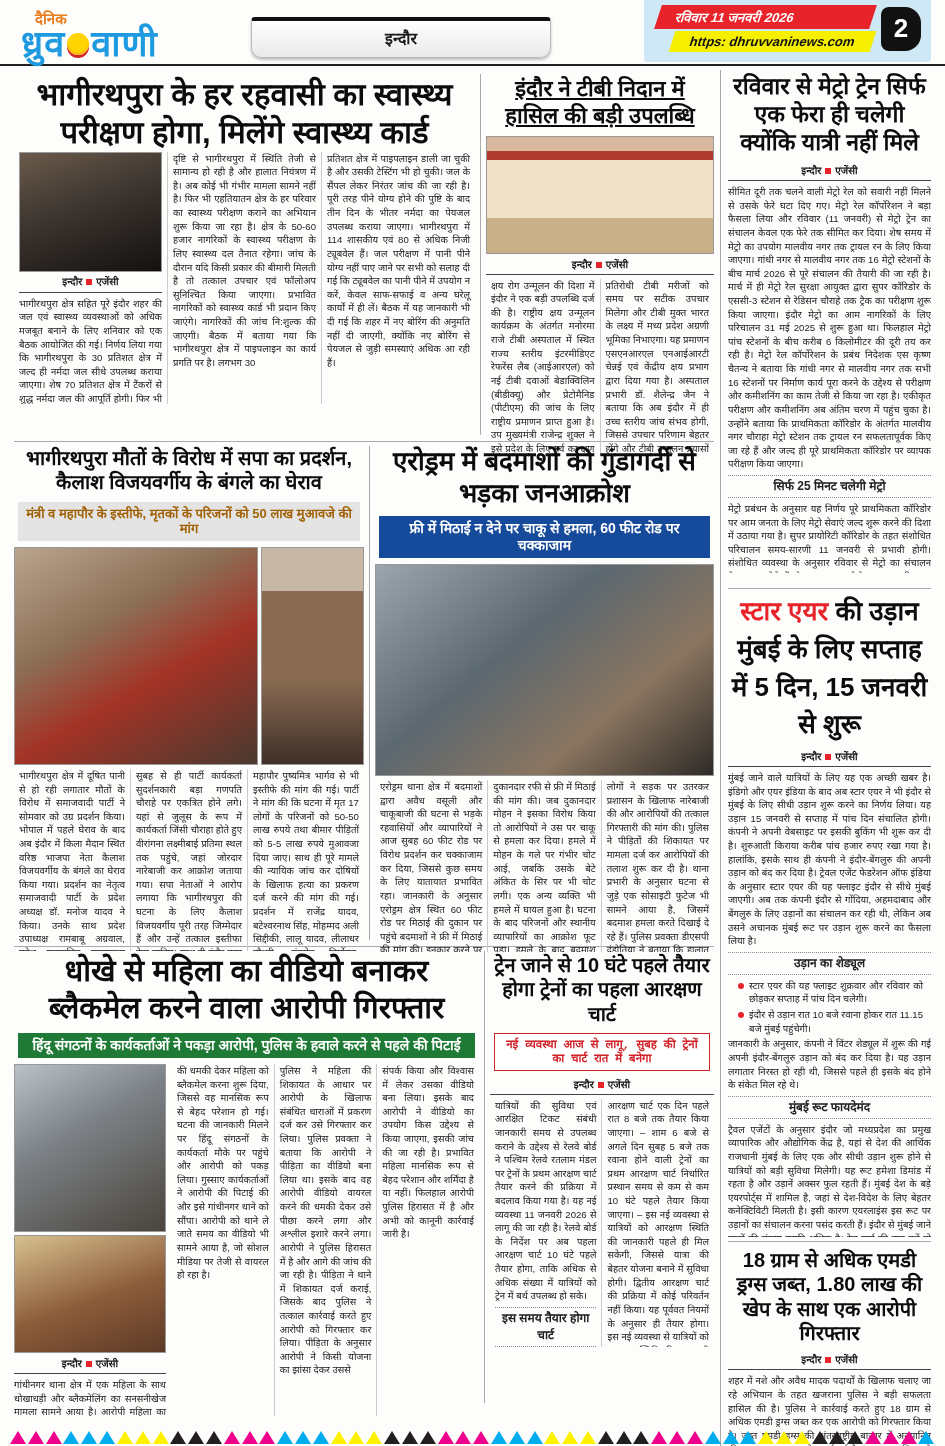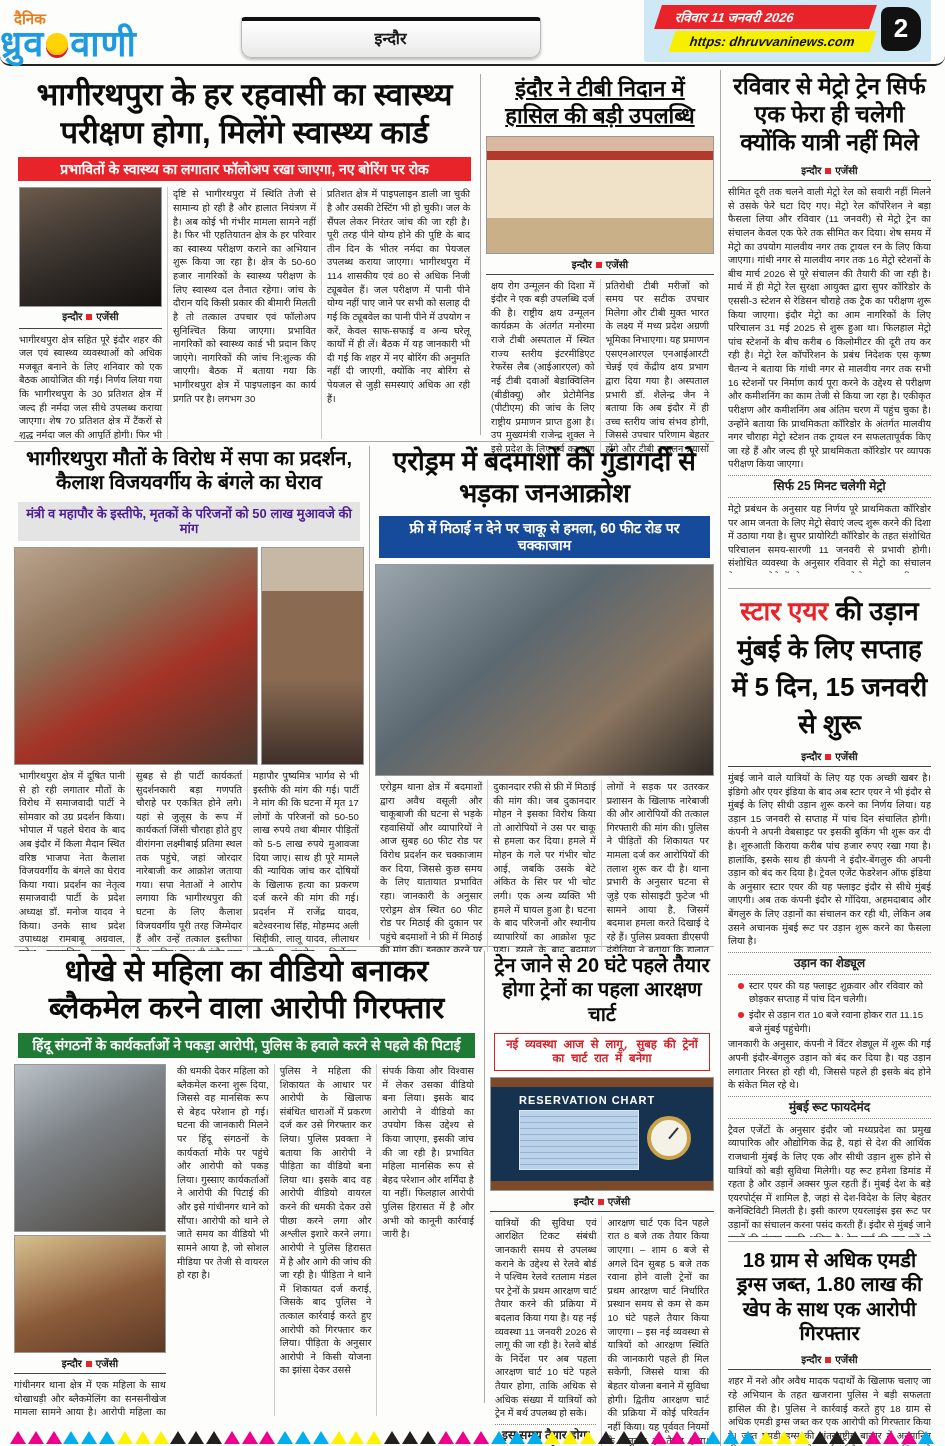--- a/index.html
+++ b/index.html
@@ -1,20 +1,20 @@
 <!DOCTYPE html>
 <html lang="hi"><head>
 <meta charset="utf-8">
 <style>
   * { margin:0; padding:0; box-sizing:border-box; }
   body { background:#888; font-family:"Liberation Sans", sans-serif; }
   .page { position:relative; width:945px; height:1446px; margin:0 auto; background:#fdfdfb; color:#1a1a1a; overflow:hidden; }
 
   
-  .hdr { display:flex; align-items:flex-end; justify-content:space-between; height:66px; padding:4px 14px 2px 0; border-bottom:2px solid #222;border-radius:10px; }
+  .hdr { display:flex; align-items:flex-end; justify-content:space-between; height:66px; padding:4px 14px 2px 21px; border-bottom:2px solid #222; }
   .masthead { line-height:1; }
   .masthead .pre { color:#e87d1e; font-size:15px; font-weight:bold; padding-left:14px; }
   .masthead .main { color:#1d9ae0; font-size:36px; font-weight:800; letter-spacing:1px; display:flex; align-items:center; gap:2px; }
   .sun { width:22px; height:22px; border-radius:50%; background:radial-gradient(circle at 50% 40%, #ffd400 55%, #f48120 100%); position:relative; display:inline-block; box-shadow:0 3px 0 #d2232a; }
   .city-ribbon { width:300px; background:linear-gradient(#fff,#e9e9e9); border:1px solid #bbb; border-top:4px solid #111; border-radius:4px 4px 10px 10px; text-align:center; font-size:16px; font-weight:bold; padding:6px 0 8px; box-shadow:0 2px 3px rgba(0,0,0,.25); margin-bottom:4px; }
   .hdr-right { background:#cfe8f5; padding:8px 10px 10px 14px; display:flex; align-items:center; gap:8px; border-radius:3px; }
   .ribbons { display:flex; flex-direction:column; gap:2px; }
   .rib { transform:skewX(-18deg); padding:3px 18px; font-weight:bold; font-size:13px; white-space:nowrap; }
   .rib.date { background:#e8232a; color:#fff; }
   .rib.url { background:#f7ef00; color:#111; margin-left:14px; }
@@ -25,21 +25,21 @@
   .left-area { width:706px; padding-right:6px; }
   .rail { width:211px; border-left:1px solid #aaa; padding-left:7px; }
   .row { display:flex; border-bottom:1px solid #aaa; padding:4px 0 6px; }
   .row:last-child { border-bottom:none; }
   .cell-r { border-left:1px solid #aaa; }
 
   h1,h2,h3.head { text-align:center; font-weight:800; color:#0c0c0c; line-height:1.22; letter-spacing:0; }
   .bar { font-weight:bold; text-align:center; margin:5px 4px 6px; padding:4px 6px; font-size:14px; line-height:1.2; }
   .bar.red { background:#e8232a; color:#fff; }
   .bar.blue { background:#164a9a; color:#fff; }
-  .bar.gray { background:#e4e4e4; color:#4c1d95; }
+  .bar.gray { background:#e4e4e4; color:#a16207; }
   .bar.green { background:#1e7a34; color:#fff; }
   .bar.redline { background:#fff; color:#d2232a; border:1px solid #d2232a; }
 
   .byline { text-align:center; font-weight:bold; font-size:10px; margin:3px 0 4px; border-bottom:1px solid #444; padding-bottom:3px; }
   .byline .sq { display:inline-block; width:6px; height:6px; background:#e8232a; margin:0 4px; }
 
   .body-txt { font-size:9.6px; line-height:1.42; text-align:justify; color:#222; }
   .cols3 { display:flex; }
   .cols3 > div { flex:1; padding:0 5px; }
   .cols3 > div + div { border-left:1px solid #ccc; }
@@ -105,21 +105,20 @@
     </div>
   </div>
 
   <div class="content">
     <div class="left-area">
 
       <div class="row" style="height:372px;">
 
         <div style="width:470px; padding-right:5px;">
           <h1 class="h-health">भागीरथपुरा के हर रहवासी का स्वास्थ्य परीक्षण होगा, मिलेंगे स्वास्थ्य कार्ड</h1>
-          <div class="bar red">प्रभावितों के स्वास्थ्य का लगातार फॉलोअप रखा जाएगा, नए बोरिंग पर रोक</div>
           <div class="cols3 body-txt" style="height:252px; overflow:hidden;">
             <div>
               <div class="photo ph-meeting" style="height:120px; margin-bottom:3px;"></div>
               <div class="byline"><span>इन्दौर</span><span class="sq"></span><span>एजेंसी</span></div>
               <div>भागीरथपुरा क्षेत्र सहित पूरे इंदौर शहर की जल एवं स्वास्थ्य व्यवस्थाओं को अधिक मजबूत बनाने के लिए शनिवार को एक बैठक आयोजित की गई। निर्णय लिया गया कि भागीरथपुरा के 30 प्रतिशत क्षेत्र में जल्द ही नर्मदा जल सीधे उपलब्ध कराया जाएगा। शेष 70 प्रतिशत क्षेत्र में टैंकरों से शुद्ध नर्मदा जल की आपूर्ति होगी। फिर भी नागरिकों को उबालकर पानी पीने की सलाह दी गई है।</div>
             </div>
             <div>दृष्टि से भागीरथपुरा में स्थिति तेजी से सामान्य हो रही है और हालात नियंत्रण में है। अब कोई भी गंभीर मामला सामने नहीं है। फिर भी एहतियातन क्षेत्र के हर परिवार का स्वास्थ्य परीक्षण कराने का अभियान शुरू किया जा रहा है। क्षेत्र के 50-60 हजार नागरिकों के स्वास्थ्य परीक्षण के लिए स्वास्थ्य दल तैनात रहेगा। जांच के दौरान यदि किसी प्रकार की बीमारी मिलती है तो तत्काल उपचार एवं फॉलोअप सुनिश्चित किया जाएगा। प्रभावित नागरिकों को स्वास्थ्य कार्ड भी प्रदान किए जाएंगे। नागरिकों की जांच नि:शुल्क की जाएगी। बैठक में बताया गया कि भागीरथपुरा क्षेत्र में पाइपलाइन का कार्य प्रगति पर है। लगभग 30</div>
             <div>प्रतिशत क्षेत्र में पाइपलाइन डाली जा चुकी है और उसकी टेस्टिंग भी हो चुकी। जल के सैंपल लेकर निरंतर जांच की जा रही है। पूरी तरह पीने योग्य होने की पुष्टि के बाद तीन दिन के भीतर नर्मदा का पेयजल उपलब्ध कराया जाएगा। भागीरथपुरा में 114 शासकीय एवं 80 से अधिक निजी ट्यूबवेल हैं। जल परीक्षण में पानी पीने योग्य नहीं पाए जाने पर सभी को सलाह दी गई कि ट्यूबवेल का पानी पीने में उपयोग न करें, केवल साफ-सफाई व अन्य घरेलू कार्यों में ही लें। बैठक में यह जानकारी भी दी गई कि शहर में नए बोरिंग की अनुमति नहीं दी जाएगी, क्योंकि नए बोरिंग से पेयजल से जुड़ी समस्याएं अधिक आ रही हैं।</div>
           </div>
         </div>
@@ -177,27 +176,22 @@
             </div>
             <div class="cols3 body-txt" style="flex:1;">
               <div>की धमकी देकर महिला को ब्लैकमेल करना शुरू दिया, जिससे वह मानसिक रूप से बेहद परेशान हो गई। घटना की जानकारी मिलने पर हिंदू संगठनों के कार्यकर्ता मौके पर पहुंचे और आरोपी को पकड़ लिया। गुस्साए कार्यकर्ताओं ने आरोपी की पिटाई की और इसे गांधीनगर थाने को सौंपा। आरोपी को थाने ले जाते समय का वीडियो भी सामने आया है, जो सोशल मीडिया पर तेजी से वायरल हो रहा है।</div>
               <div>पुलिस ने महिला की शिकायत के आधार पर आरोपी के खिलाफ संबंधित धाराओं में प्रकरण दर्ज कर उसे गिरफ्तार कर लिया। पुलिस प्रवक्ता ने बताया कि आरोपी ने पीड़िता का वीडियो बना लिया था। इसके बाद वह आरोपी वीडियो वायरल करने की धमकी देकर उसे पीछा करने लगा और अश्लील इशारे करने लगा। आरोपी ने पुलिस हिरासत में है और आगे की जांच की जा रही है। पीड़िता ने थाने में शिकायत दर्ज कराई, जिसके बाद पुलिस ने तत्काल कार्रवाई करते हुए आरोपी को गिरफ्तार कर लिया। पीड़िता के अनुसार आरोपी ने किसी योजना का झांसा देकर उससे</div>
               <div>संपर्क किया और विश्वास में लेकर उसका वीडियो बना लिया। इसके बाद आरोपी ने वीडियो का उपयोग किस उद्देश्य से किया जाएगा, इसकी जांच की जा रही है। प्रभावित महिला मानसिक रूप से बेहद परेशान और शर्मिंदा है या नहीं। फिलहाल आरोपी पुलिस हिरासत में है और अभी को कानूनी कार्रवाई जारी है।</div>
             </div>
           </div>
         </div>
 
         <div class="cell-r" style="width:232px; padding-left:5px;">
-          <h2 class="h-train">ट्रेन जाने से 20 घंटे पहले तैयार होगा ट्रेनों का पहला आरक्षण चार्ट</h2>
+          <h2 class="h-train">ट्रेन जाने से 10 घंटे पहले तैयार होगा ट्रेनों का पहला आरक्षण चार्ट</h2>
           <div class="bar redline" style="font-size:11.5px;font-family:Liberation Mono, monospace;">नई व्यवस्था आज से लागू, सुबह की ट्रेनों का चार्ट रात में बनेगा</div>
-          <div class="photo ph-chart" style="height:114px; margin-bottom:3px;">
-            <div class="board-title">RESERVATION CHART</div>
-            <div class="grid"></div>
-            <div class="clock"></div>
-          </div>
           <div class="byline"><span>इन्दौर</span><span class="sq"></span><span>एजेंसी</span></div>
           <div class="cols3 body-txt" style="height:248px; overflow:hidden;">
             <div>
               <div>यात्रियों की सुविधा एवं आरक्षित टिकट संबंधी जानकारी समय से उपलब्ध कराने के उद्देश्य से रेलवे बोर्ड ने पश्चिम रेलवे रतलाम मंडल पर ट्रेनों के प्रथम आरक्षण चार्ट तैयार करने की प्रक्रिया में बदलाव किया गया है। यह नई व्यवस्था 11 जनवरी 2026 से लागू की जा रही है। रेलवे बोर्ड के निर्देश पर अब पहला आरक्षण चार्ट 10 घंटे पहले तैयार होगा, ताकि अधिक से अधिक संख्या में यात्रियों को ट्रेन में बर्थ उपलब्ध हो सके।</div>
               <div class="inner-sub">इस समय तैयार होगा चार्ट</div>
 
             </div>
             <div>आरक्षण चार्ट एक दिन पहले रात 8 बजे तक तैयार किया जाएगा। – शाम 6 बजे से अगले दिन सुबह 5 बजे तक रवाना होने वाली ट्रेनों का प्रथम आरक्षण चार्ट निर्धारित प्रस्थान समय से कम से कम 10 घंटे पहले तैयार किया जाएगा। – इस नई व्यवस्था से यात्रियों को आरक्षण स्थिति की जानकारी पहले ही मिल सकेगी, जिससे यात्रा की बेहतर योजना बनाने में सुविधा होगी। द्वितीय आरक्षण चार्ट की प्रक्रिया में कोई परिवर्तन नहीं किया। यह पूर्ववत नियमों के अनुसार ही तैयार होगा। इस नई व्यवस्था से यात्रियों को आरक्षण स्थिति की जानकारी पहले ही मिल सकेगी, जिससे यात्रा की बेहतर योजना बनाने में सुविधा होगी।</div>
           </div>
         </div>

